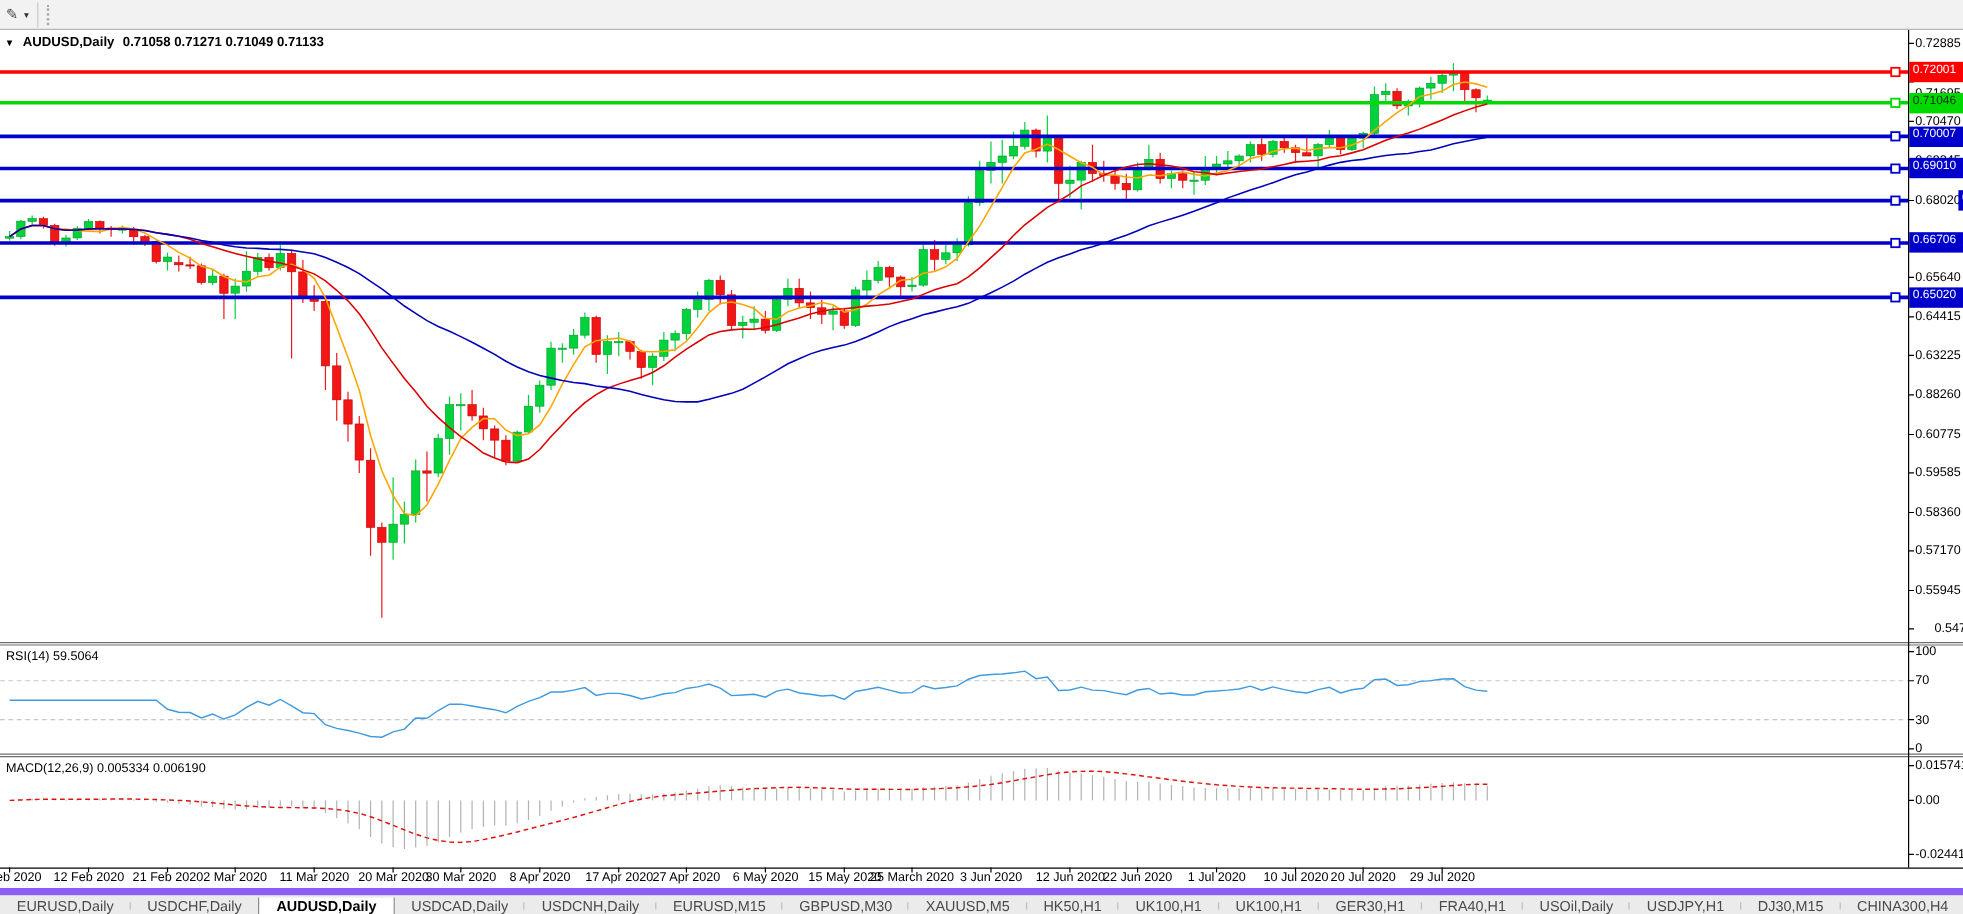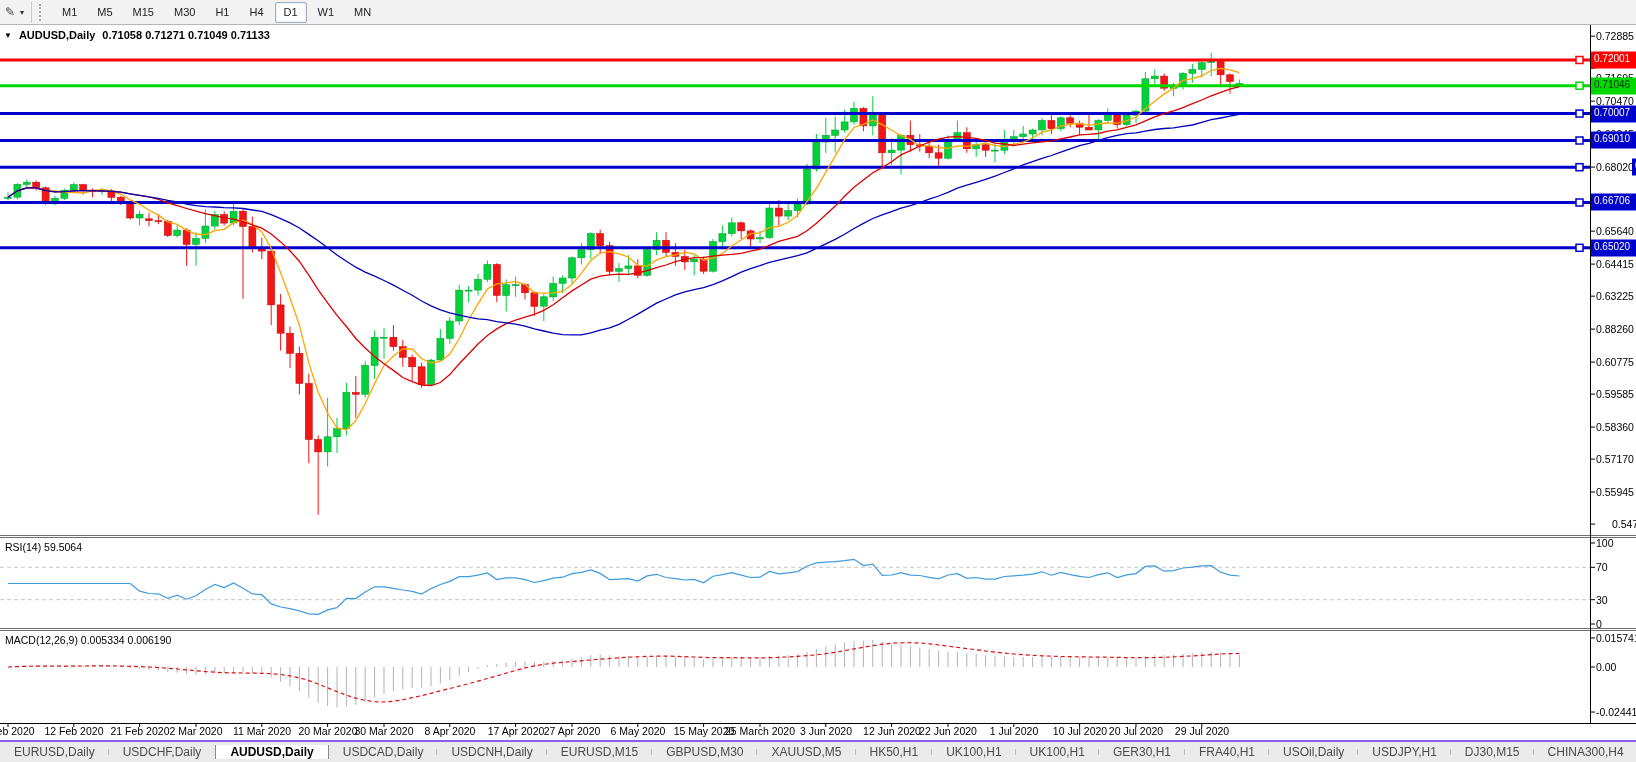--- a/index.html
+++ b/index.html
@@ -21,46 +21,35 @@
   .ovl{position:absolute;font-size:10.5px;color:#000;white-space:nowrap;}
   #title-row{left:4px;top:4px;display:flex;align-items:center;gap:7px;font-weight:700;font-size:11px;}
   #title-caret{font-size:8px;}
   .pane-label{font-size:10.5px;color:#000;}
   .ax-lbl{position:absolute;left:1596px;transform:translateY(-50%);font-size:10.5px;color:#000;white-space:nowrap;max-width:40px;overflow:hidden;}
   .lvl-lbl{position:absolute;left:1591px;width:45px;height:17px;line-height:13px;transform:translateY(-50%);
            font-size:10px;padding-left:3px;box-sizing:border-box;overflow:hidden;}
   .t-lbl{position:absolute;transform:translateX(-50%);top:700px;font-size:10.5px;color:#000;white-space:nowrap;}
   
   #tabbar{position:absolute;left:0;top:740px;width:1636px;height:22px;background:#ebebeb;
-          border-top:2px solid #8b5cf6;display:flex;align-items:center;box-sizing:border-box;}
+          border-top:6px solid #8b5cf6;display:flex;align-items:flex-end;box-sizing:border-box;}
   .tab{display:flex;align-items:center;padding:0 14px;font-size:12px;color:#4a4a4a;position:relative;cursor:default;}
   .tab .div{position:absolute;right:0;top:4px;bottom:4px;width:1px;background:#bdbdbd;}
   .tab.active{background:#fff;color:#000;font-weight:700;border-left:1px solid #8a8a8a;border-right:1px solid #8a8a8a;}
 </style>
 </head>
 <body>
 
 <div id="app">
 
   <div id="toolbar">
     <span class="tool-icon">✎</span>
     <span class="caret">▾</span>
     <div class="tb-sep"></div>
     <div class="grip"></div>
-    <div id="tf-buttons" style="display:flex;">
-        <div class="tf-btn">M1</div>
-        <div class="tf-btn">M5</div>
-        <div class="tf-btn">M15</div>
-        <div class="tf-btn">M30</div>
-        <div class="tf-btn">H1</div>
-        <div class="tf-btn">H4</div>
-        <div class="tf-btn active">D1</div>
-        <div class="tf-btn">W1</div>
-        <div class="tf-btn">MN</div>
-      </div>
   </div>
 
   <div id="chart-region">
     <svg id="chart-svg" width="1636" height="715">
         <g>
           <line x1="0" y1="510.5" x2="1636" y2="510.5" stroke="#6f6f6f" stroke-width="1"></line>
           <line x1="0" y1="512.5" x2="1636" y2="512.5" stroke="#6f6f6f" stroke-width="1"></line>
           <line x1="0" y1="603.5" x2="1636" y2="603.5" stroke="#6f6f6f" stroke-width="1"></line>
           <line x1="0" y1="605.5" x2="1636" y2="605.5" stroke="#6f6f6f" stroke-width="1"></line>
           <line x1="0" y1="698.5" x2="1636" y2="698.5" stroke="#000" stroke-width="1"></line>

